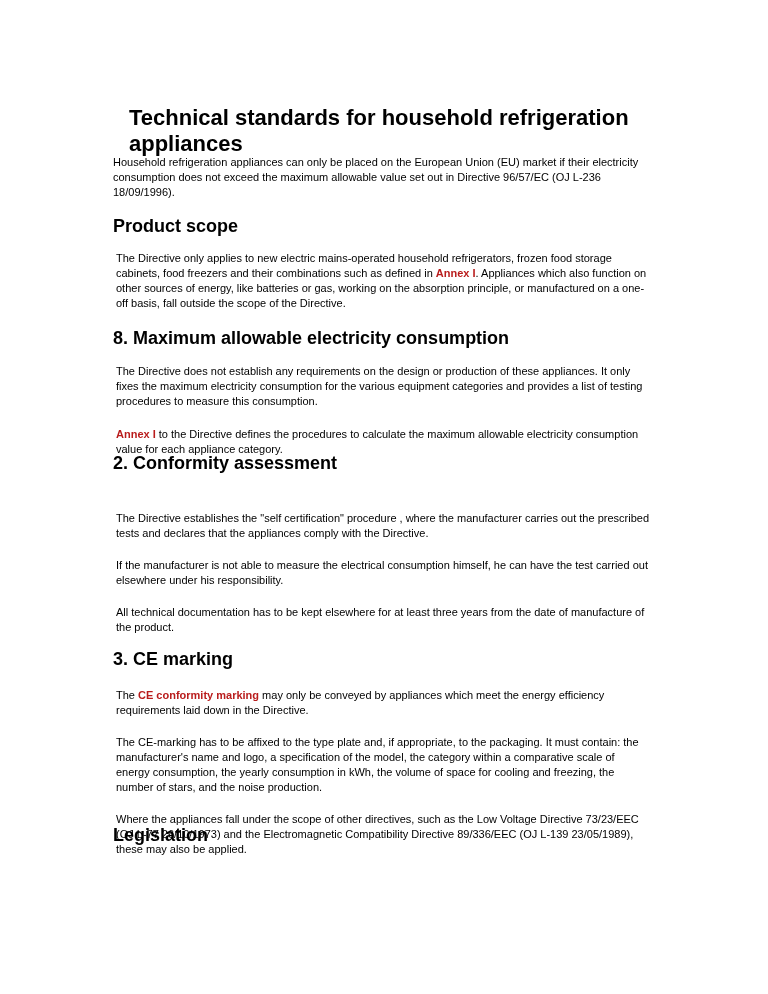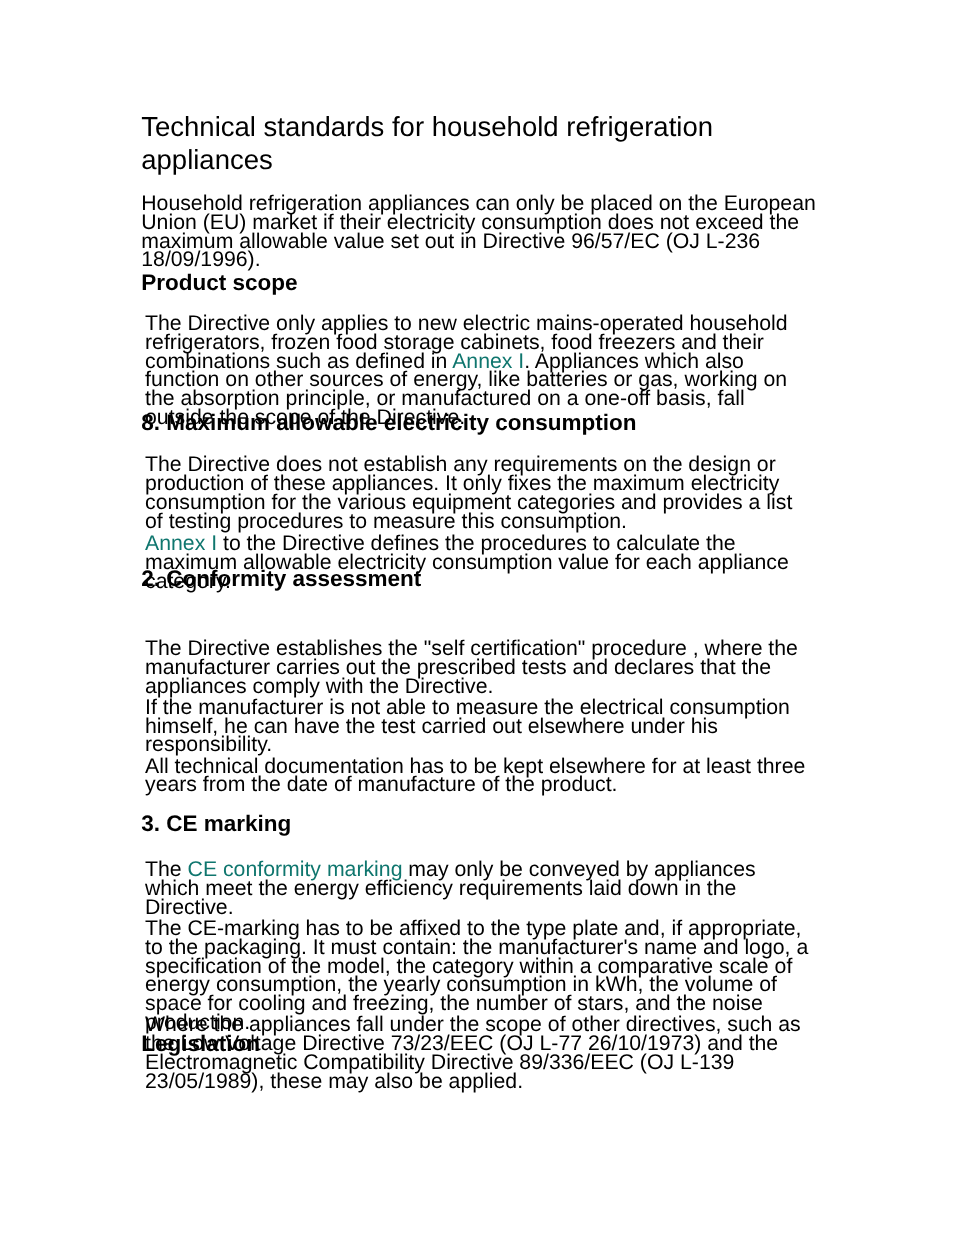--- a/index.html
+++ b/index.html
@@ -2,33 +2,33 @@
 <html><head>
   <meta charset="utf-8">
   <style>
     html, body { margin: 0; padding: 0; background: #ffffff; }
     body {
       width: 768px; height: 994px; position: relative; overflow: hidden;
       font-family: "Liberation Sans", sans-serif; color: #000;
     }
     .page { position: absolute; left: 113px; top: 0; width: 545px; }
     h1 {
-      position: absolute; left: 0; top: 89px; margin: 0;
-      font-size: 22px; line-height: 26px; font-weight: normal; width: 520px;
+      position: absolute; left: 0; top: 89px; margin: 16px;
+      font-size: 22px; line-height: 26px; font-weight: bold; width: 520px;
     }
     h2 {
       position: absolute; left: 0; margin: 0;
       font-size: 18px; line-height: 22px; font-weight: bold;
     }
     p {
-      position: absolute; margin: 0; font-size: 17px; line-height: 15px; width: 540px;
+      position: absolute; margin: 0; font-size: 11px; line-height: 15px; width: 540px;
     }
     p.intro { left: 0; }
     p.sec { left: 3px; width: 535px; }
-    a.link { color: #0f766e; font-weight: normal; text-decoration: none; }
+    a.link { color: #b91c1c; font-weight: bold; text-decoration: none; }
   </style>
 </head>
 <body>
 
 <div class="page">
   <h1>Technical standards for household refrigeration appliances</h1>
   <p class="intro" style="top:155px">Household refrigeration appliances can only be placed on the European Union (EU) market if their electricity consumption does not exceed the maximum allowable value set out in Directive 96/57/EC (OJ L-236 18/09/1996).</p>
 
   <h2 style="top:215px">Product scope</h2>
   <p class="sec" style="top:251px"><span>The Directive only applies to new electric mains-operated household refrigerators, frozen food storage cabinets, food freezers and their combinations such as defined in </span><a class="link" href="#">Annex I</a><span>. Appliances which also function on other sources of energy, like batteries or gas, working on the absorption principle, or manufactured on a one-off basis, fall outside the scope of the Directive.</span></p>

